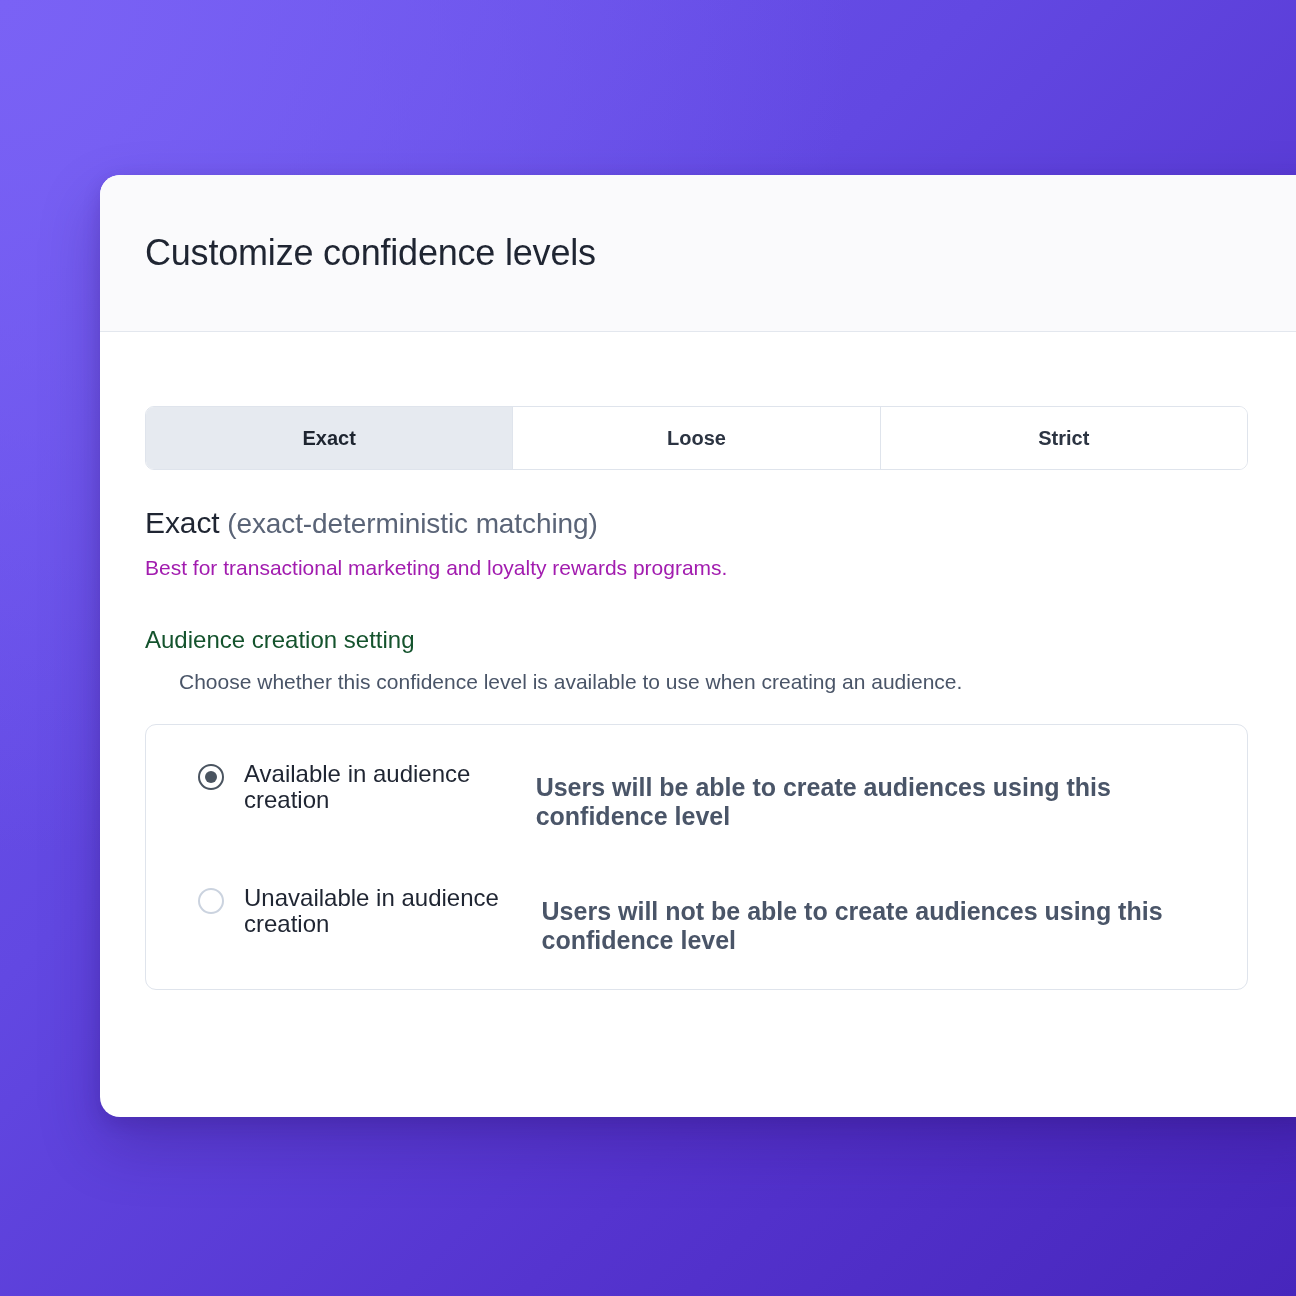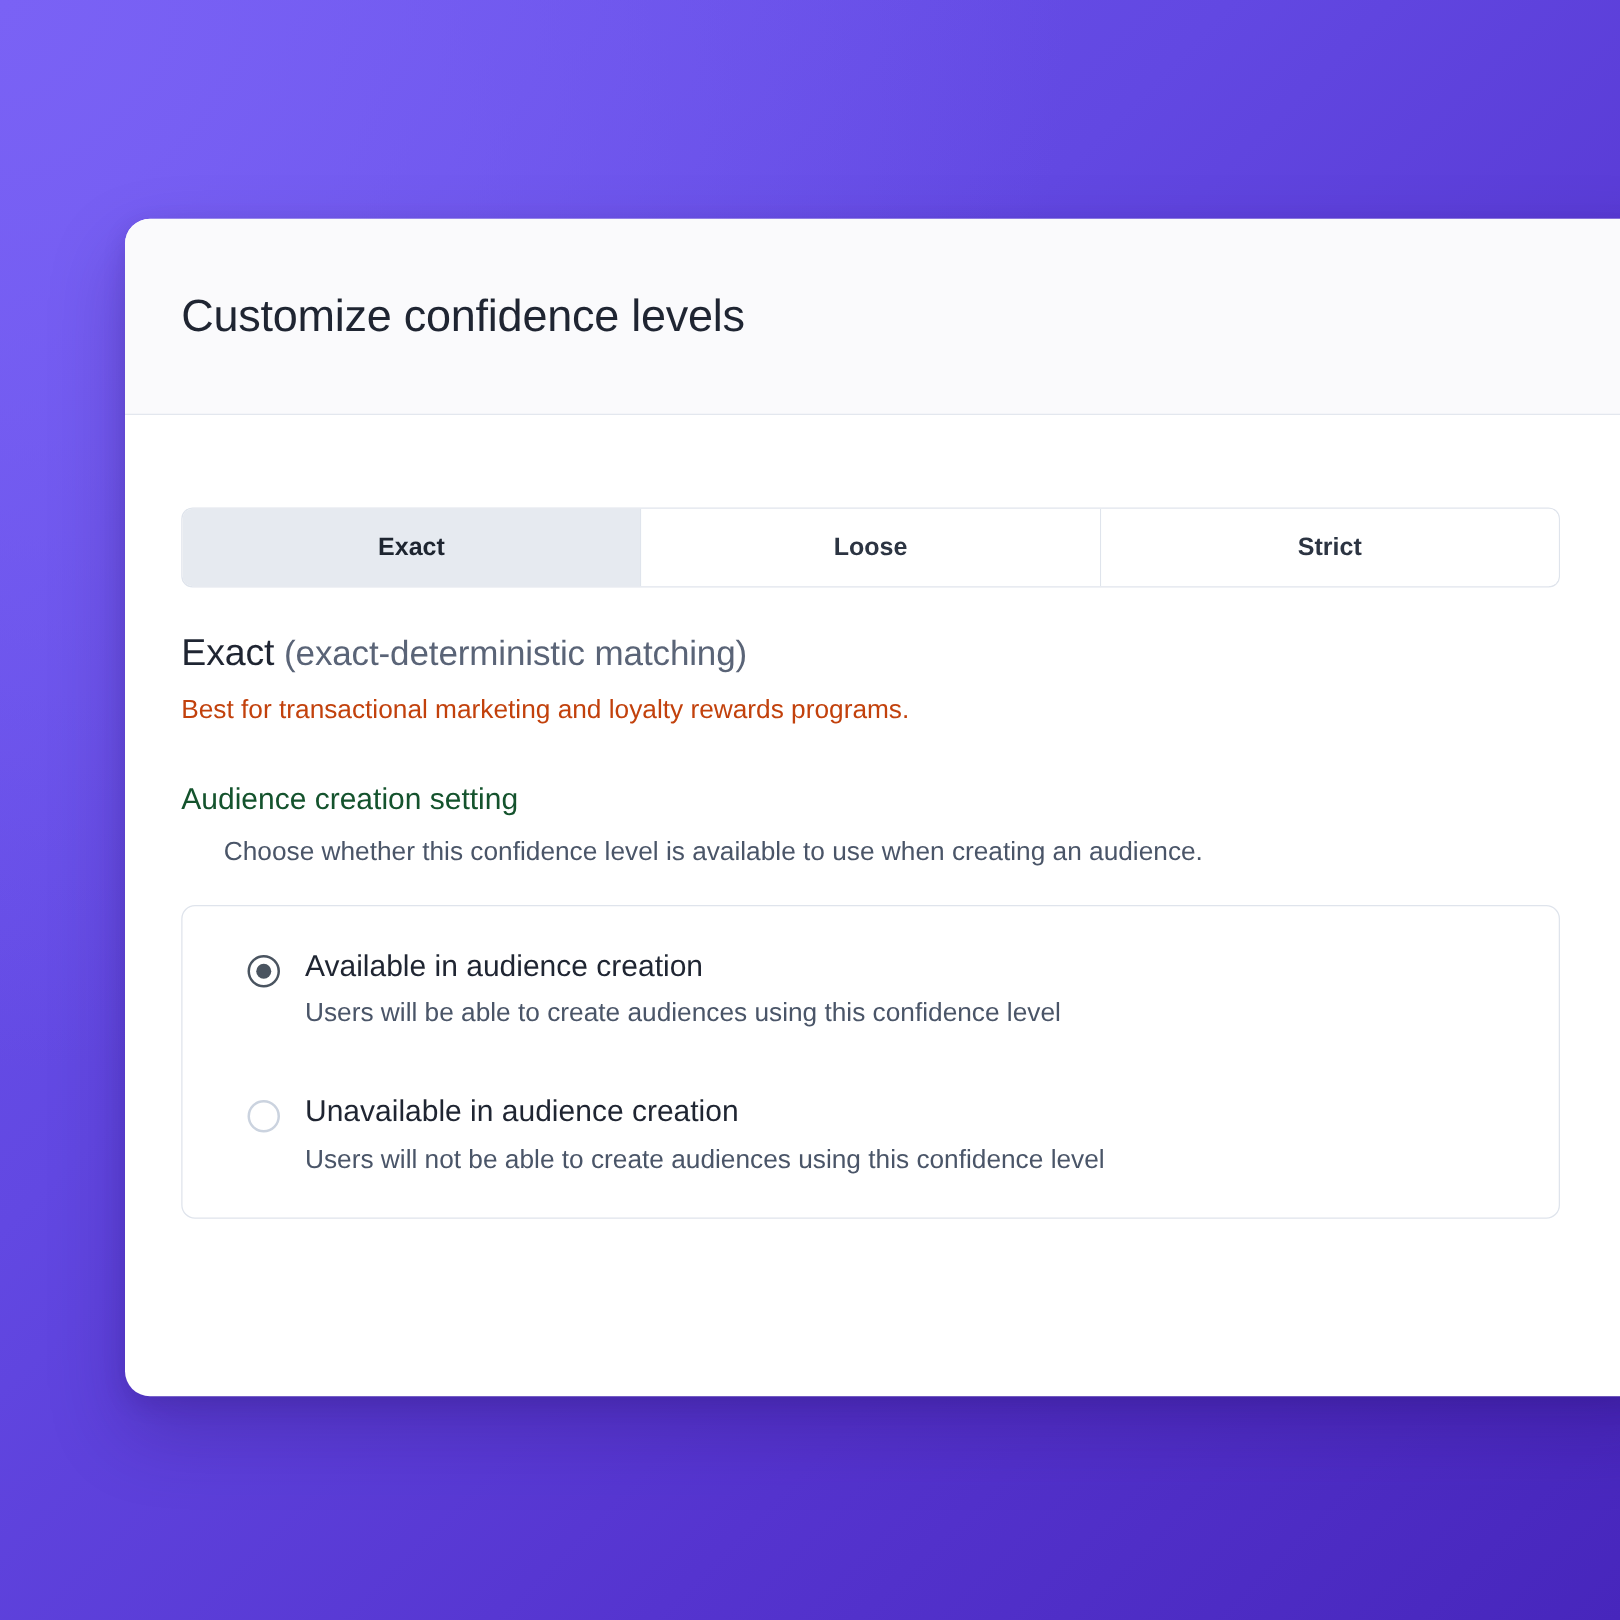--- a/index.html
+++ b/index.html
@@ -96,21 +96,21 @@
   }
   .level-heading .level-name {
     font-size: 30px;
     color: #1F2532;
     font-weight: 400;
   }
 
   .level-desc {
     margin-top: 16px;
     font-size: 21px;
-    color: #c2410c;
+    color: #a21caf;
     font-weight: 400;
   }
 
   
   .setting-block { margin-top: 46px; }
 
   .setting-title {
     font-size: 24px;
     color: #14532d;
     font-weight: 400;
@@ -159,33 +159,33 @@
   .radio-mark.checked::after {
     content: "";
     position: absolute;
     left: 50%; top: 50%;
     transform: translate(-50%, -50%);
     width: 12px; height: 12px;
     border-radius: 50%;
     background: #4A5460;
   }
 
-  .radio-texts { display: flex; flex-direction: column; }
+  .radio-texts { display: flex; }
 
   .radio-label {
     font-size: 24px;
     color: #1F2532;
     font-weight: 400;
     line-height: 1.1;
   }
   .radio-sub {
     margin-top: 12px;
-    font-size: 21px;
+    font-size: 25px;
     color: #4A5568;
-    font-weight: 400;
+    font-weight: 700;
   }
 </style>
 </head>
 <body>
 
 <div class="card">
 
   <div class="card-header">
     <h1 class="card-title">Customize confidence levels</h1>
   </div>

